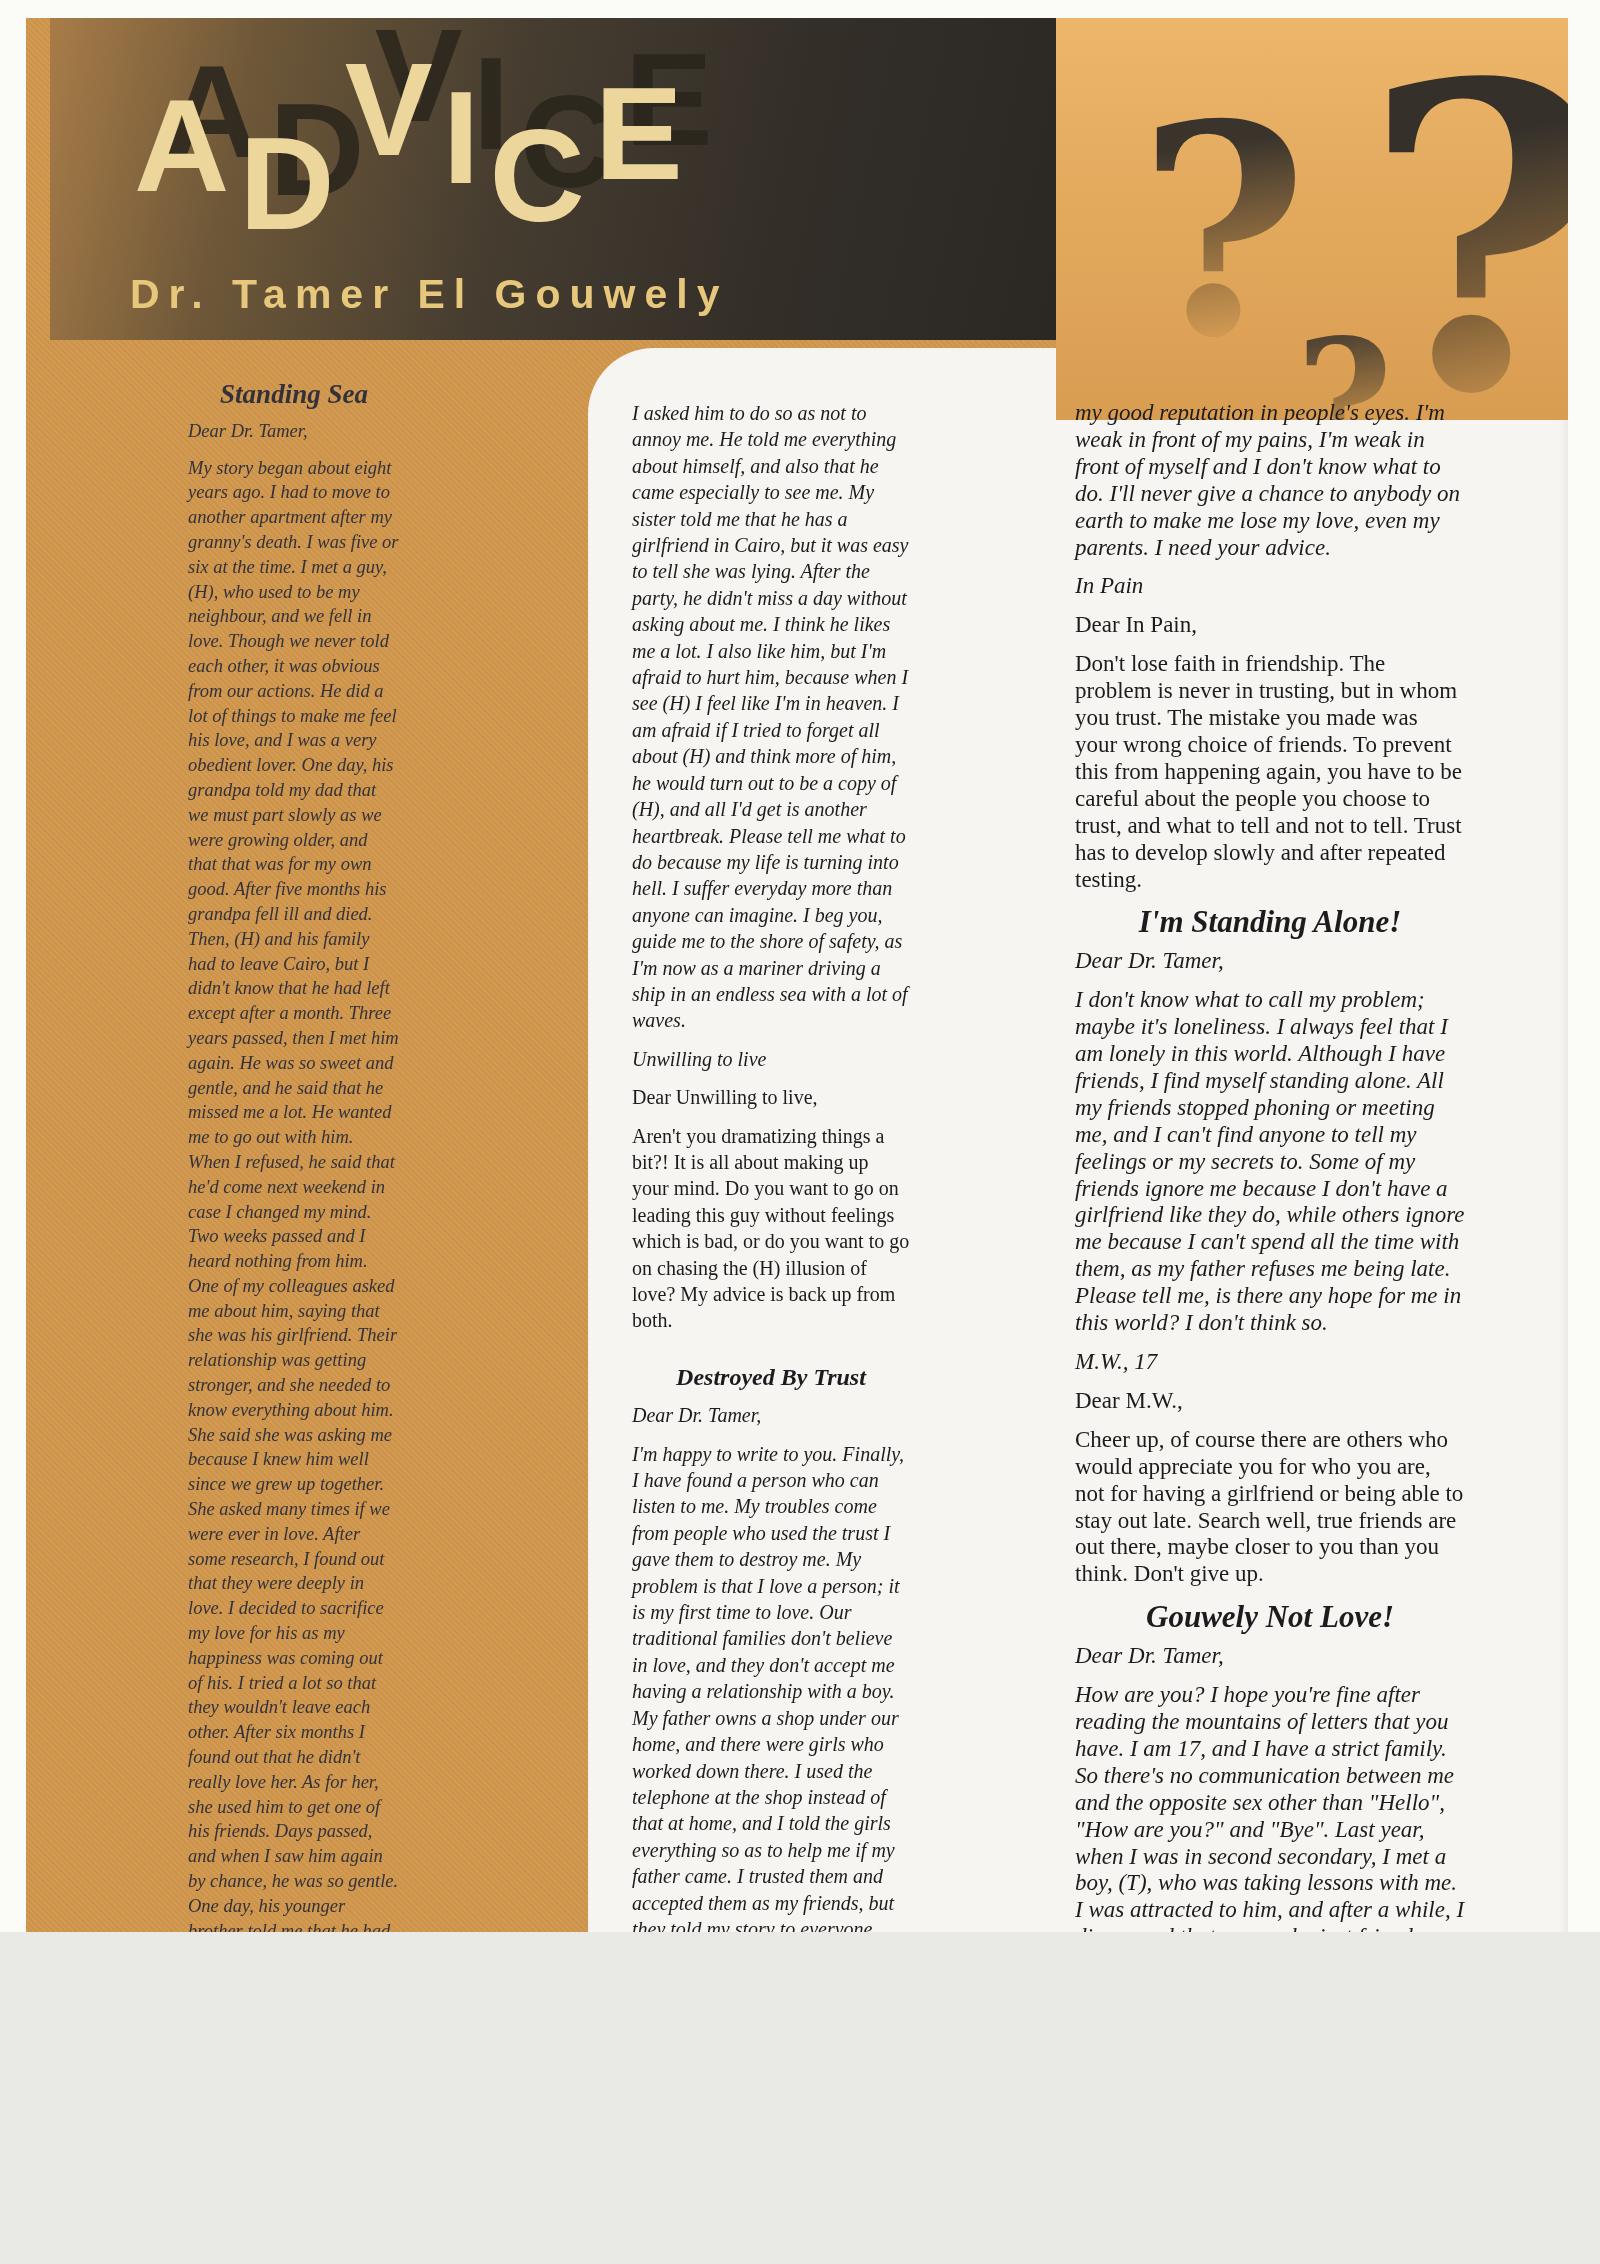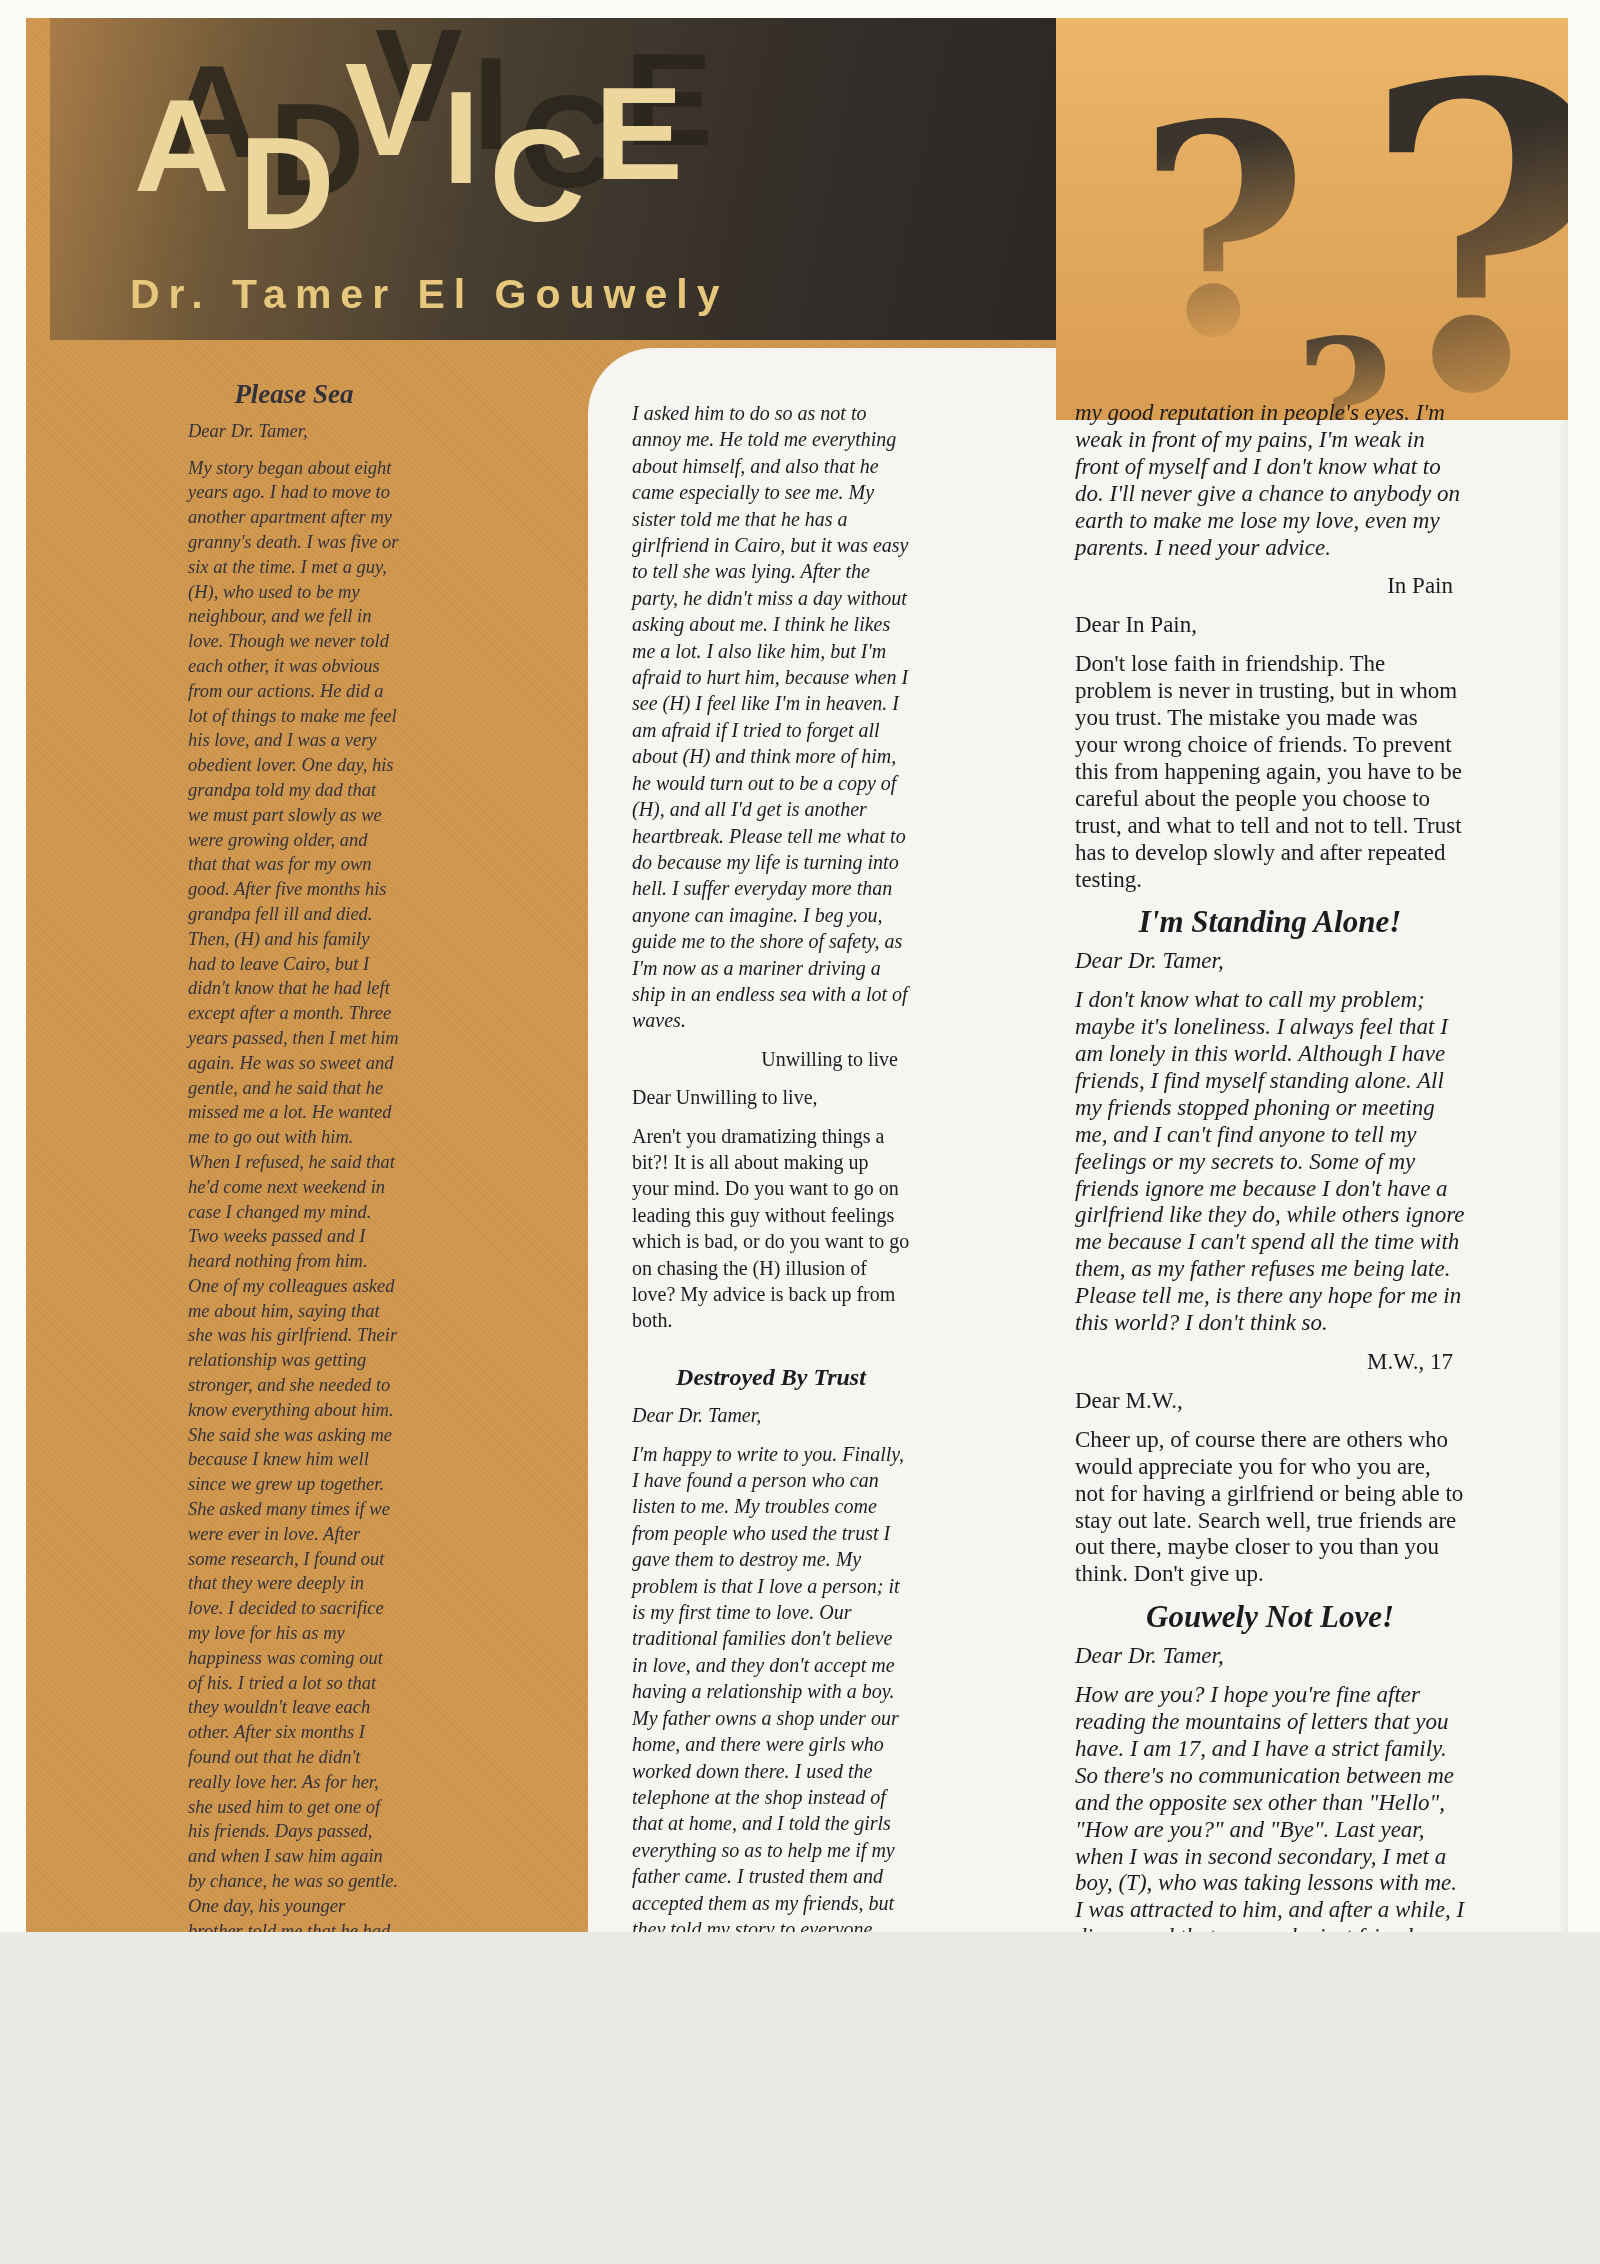--- a/index.html
+++ b/index.html
@@ -34,21 +34,21 @@
   
   .white-panel{position:absolute;left:562px;top:330px;width:980px;height:1888px;background:#f6f5f1;
       border-top-left-radius:66px;box-shadow:inset -4px -3px 8px rgba(0,0,0,0.05);}
   
   .col{position:absolute;color:#1c1c1e;text-align:left;}
   .col p{margin:12px;}
   .col1{left:150px;top:364px;width:236px;font-size:18.5px;line-height:24.8px;color:#33323b;}
   .col2{left:594px;top:370px;width:302px;font-size:20px;line-height:26.4px;}
   .col3{left:1037px;top:370px;width:414px;font-size:23px;line-height:26.9px;}
   .italic{font-style:italic;}
-  .sig{text-align:right;padding-right:12px;}
+  .sig{font-style:italic;text-align:left;padding-right:12px;}
   .letter-heading{font-style:italic;font-weight:bold;text-align:center;margin:24px 0 3px;}
   .col1 .letter-heading{font-size:27px;margin-top:0;margin-bottom:2px;}
   .col2 .letter-heading{font-size:24px;margin-top:30px;margin-bottom:5px;}
   .col3 .letter-heading{font-size:31px;margin-top:16px;margin-bottom:5px;}
   
   .folio-marks{position:absolute;left:34px;top:1962px;}
   .teen-stuff{position:absolute;left:82px;top:1988px;width:30px;height:200px;
       writing-mode:vertical-rl;font-family:"DejaVu Sans Mono",monospace;font-size:25px;
       letter-spacing:0px;color:#3a3a36;}
   .page-num{position:absolute;left:120px;top:2146px;font-family:"DejaVu Sans Mono",monospace;
@@ -69,21 +69,21 @@
       <div class="author">Dr. Tamer El Gouwely</div>
     </div>
 
     <div class="qpanel">
       <span class="qm qm-med">?</span>
       <span class="qm qm-small">?</span>
       <span class="qm qm-large">?</span>
     </div>
 
     <div class="col col1">
-      <h2 class="letter-heading">Please Sea</h2>
+      <h2 class="letter-heading">Standing Sea</h2>
       <p class="italic">Dear Dr. Tamer,</p>
       <p class="italic">My story began about eight years ago. I had to move to another apartment after my granny's death. I was five or six at the time. I met a guy, (H), who used to be my neighbour, and we fell in love. Though we never told each other, it was obvious from our actions. He did a lot of things to make me feel his love, and I was a very obedient lover. One day, his grandpa told my dad that we must part slowly as we were growing older, and that that was for my own good. After five months his grandpa fell ill and died. Then, (H) and his family had to leave Cairo, but I didn't know that he had left except after a month. Three years passed, then I met him again. He was so sweet and gentle, and he said that he missed me a lot. He wanted me to go out with him. When I refused, he said that he'd come next weekend in case I changed my mind. Two weeks passed and I heard nothing from him. One of my colleagues asked me about him, saying that she was his girlfriend. Their relationship was getting stronger, and she needed to know everything about him. She said she was asking me because I knew him well since we grew up together. She asked many times if we were ever in love. After some research, I found out that they were deeply in love. I decided to sacrifice my love for his as my happiness was coming out of his. I tried a lot so that they wouldn't leave each other. After six months I found out that he didn't really love her. As for her, she used him to get one of his friends. Days passed, and when I saw him again by chance, he was so gentle. One day, his younger brother told me that he had overheard (H) and one of his cousins saying that they both love me. He also said that (H) told him to tell me that he heard him telling his mother that he wants to propose to me. He sent his brother to know whether I love him or not. I felt extremely happy at that moment; I just laughed and didn't answer. When I told one of my friends what had happened, she told me that they were just gambling on me. I felt like a fool, and my whole world turned black. At my brother's engagement party, I saw one of my relatives. He was so sweet and gentle. Though he had a very strong personality, he did everything</p>
     </div>
 
     <div class="col col2">
       <p class="italic">I asked him to do so as not to annoy me. He told me everything about himself, and also that he came especially to see me. My sister told me that he has a girlfriend in Cairo, but it was easy to tell she was lying. After the party, he didn't miss a day without asking about me. I think he likes me a lot. I also like him, but I'm afraid to hurt him, because when I see (H) I feel like I'm in heaven. I am afraid if I tried to forget all about (H) and think more of him, he would turn out to be a copy of (H), and all I'd get is another heartbreak. Please tell me what to do because my life is turning into hell. I suffer everyday more than anyone can imagine. I beg you, guide me to the shore of safety, as I'm now as a mariner driving a ship in an endless sea with a lot of waves.</p>
       <p class="sig">Unwilling to live</p>
       <p>Dear Unwilling to live,</p>
       <p>Aren't you dramatizing things a bit?! It is all about making up your mind. Do you want to go on leading this guy without feelings which is bad, or do you want to go on chasing the (H) illusion of love? My advice is back up from both.</p>
       <h2 class="letter-heading">Destroyed By Trust</h2>

